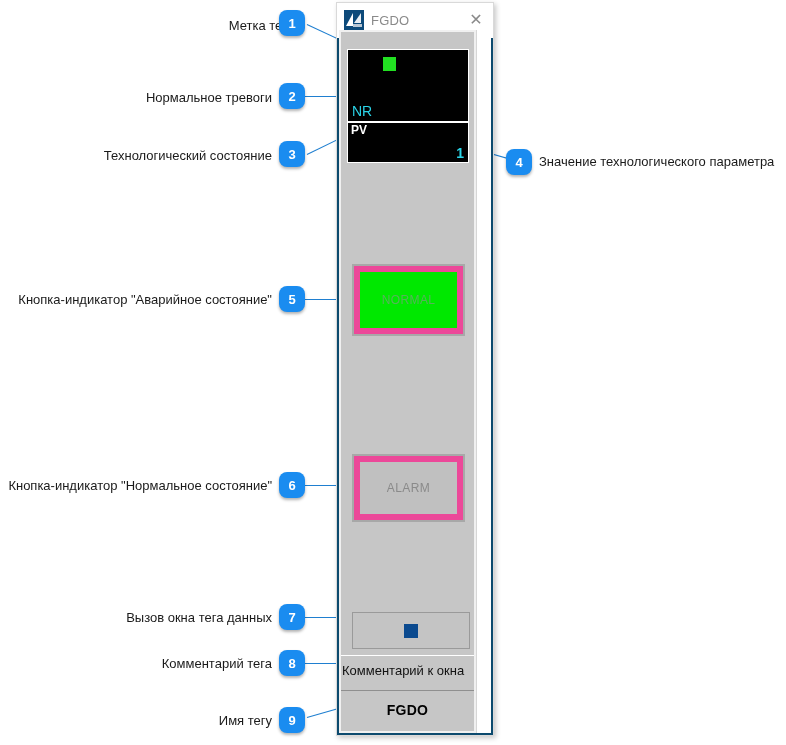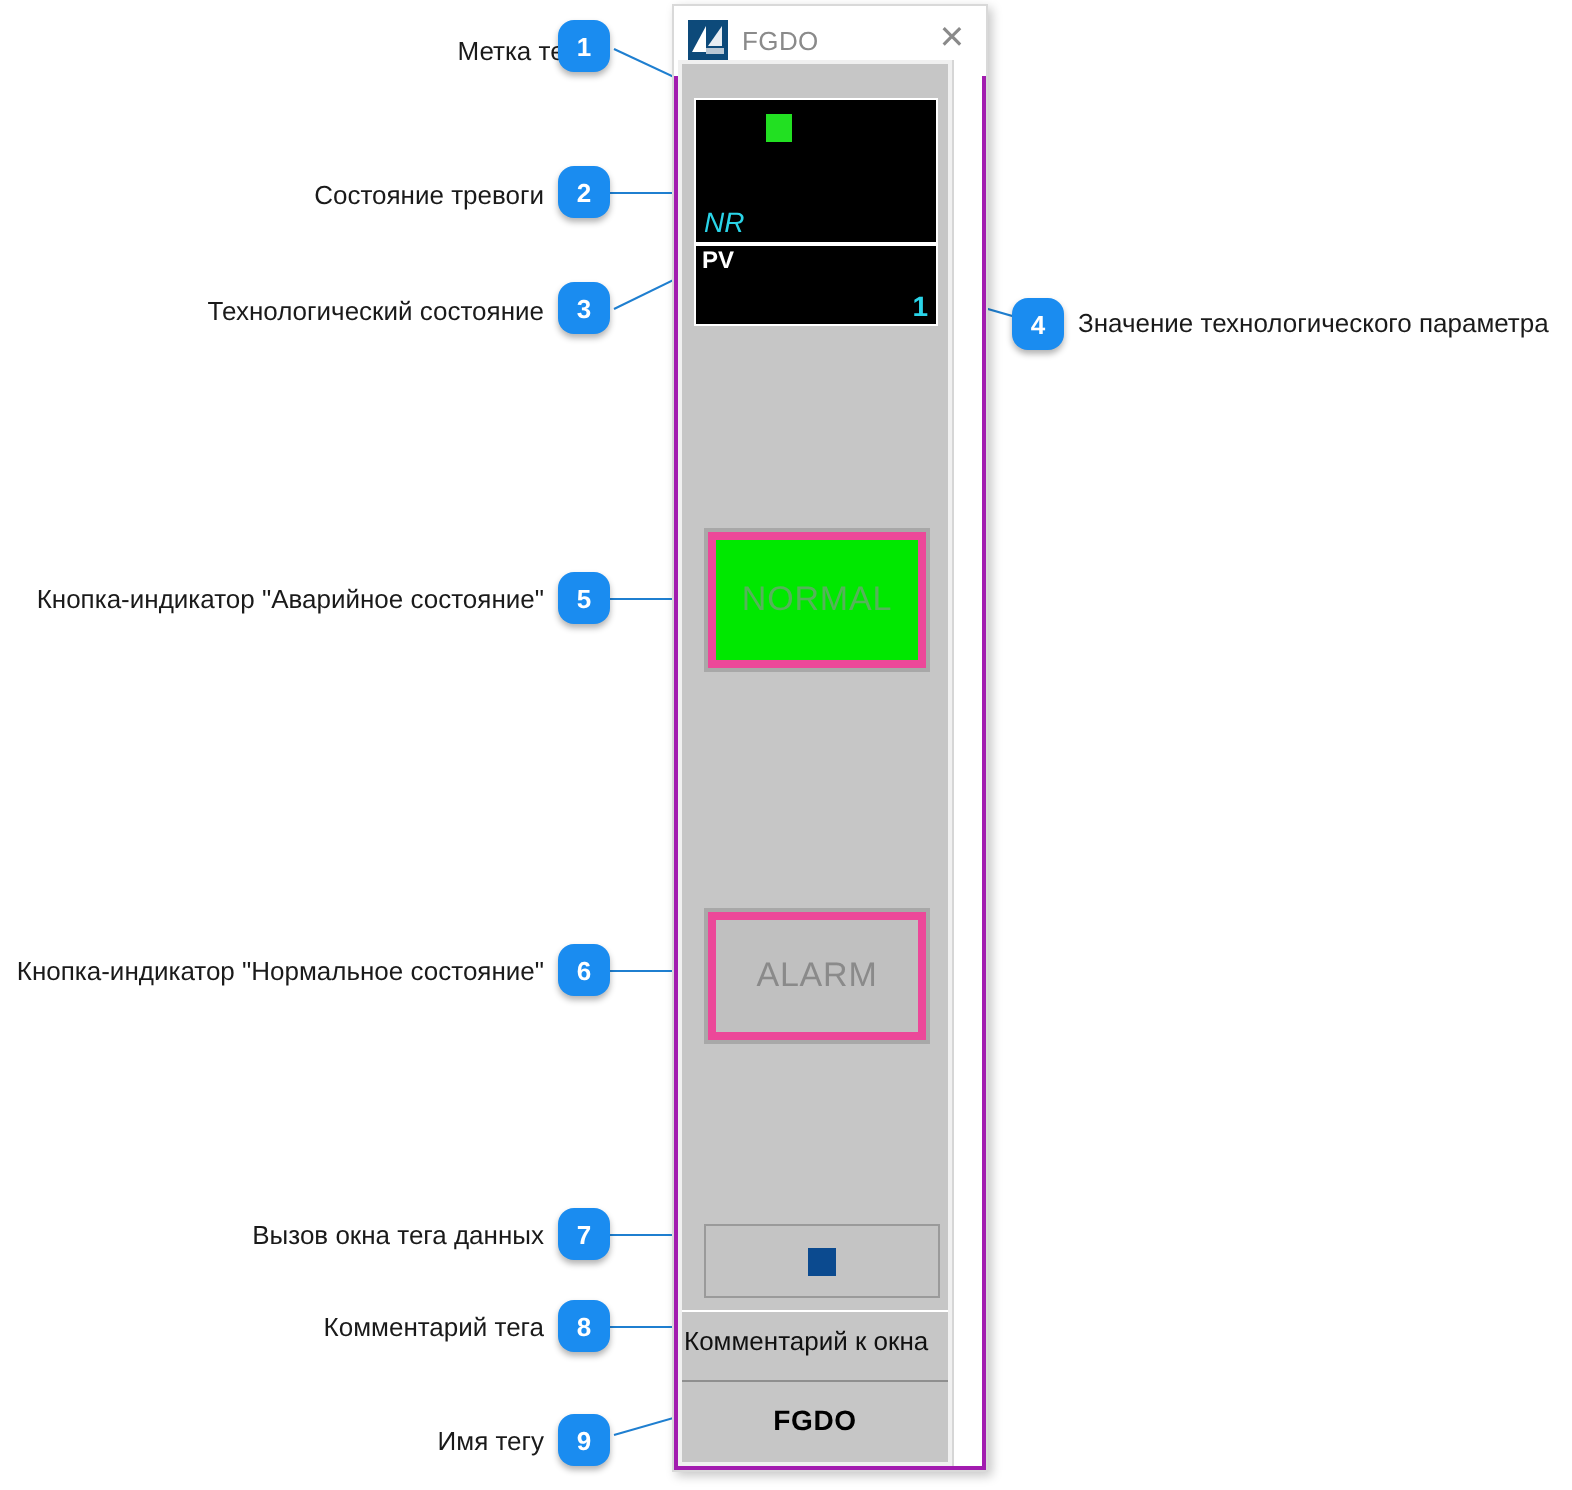--- a/index.html
+++ b/index.html
@@ -49,21 +49,21 @@
     z-index: 2;
   }
 
   
   #faceplate {
     position: absolute;
     left: 336px;
     top: 2px;
     width: 158px;
     height: 734px;
-    background: #a21caf;
+    background: #0c4a6e;
     border: 1px solid #d9d9d9;
     box-shadow: 2px 2px 5px rgba(0,0,0,0.22);
     z-index: 3;
     box-sizing: border-box;
   }
   #titlebar {
     position: absolute;
     left: 0; top: 0;
     width: 100%;
     height: 35px;
@@ -156,21 +156,20 @@
     position: absolute;
     background: #000000;
     border: 1px solid #ffffff;
     box-sizing: border-box;
   }
   #box-alarm {
     left: 6px;
     top: 17px;
     width: 122px;
     height: 73px;
-    font-style: italic;
   }
   #tag-marker {
     position: absolute;
     left: 35px;
     top: 7px;
     width: 13px;
     height: 14px;
     background: #22e022;
   }
   #alarm-state {
@@ -215,26 +214,26 @@
     border: 2px solid #a8a8a8;
     box-sizing: border-box;
     display: flex;
     align-items: center;
     justify-content: center;
     cursor: pointer;
   }
   .indicator-btn .inner {
     width: 100%;
     height: 100%;
-    border: 4px solid #ec4899;
-    box-sizing: border-box;
-    display: flex;
-    align-items: center;
-    justify-content: center;
-    font-size: 17px;
+    border: 6px solid #ec4899;
+    box-sizing: border-box;
+    display: flex;
+    align-items: center;
+    justify-content: center;
+    font-size: 12px;
     color: #888888;
     letter-spacing: .4px;
   }
   #btn-alarm-state {
     top: 232px;
     height: 72px;
   }
   #btn-alarm-state .inner {
     background: #00e800;
     color: #56b35a;
@@ -317,21 +316,21 @@
 <div class="leader" style="left:466px; top:146px; width:48px; transform:rotate(16deg);"></div>
 <div class="leader" style="left:305px; top:299px; width:56px;"></div>
 <div class="leader" style="left:305px; top:485px; width:56px;"></div>
 <div class="leader" style="left:305px; top:617px; width:54px;"></div>
 <div class="leader" style="left:305px; top:663px; width:42px;"></div>
 <div class="leader" style="left:307px; top:717px; width:110px; transform:rotate(-16deg);"></div>
 
 <div class="annot-label right-aligned" style="left:0px; top:19px; width:272px;padding-left:22px;">Метка тега</div>
 <div class="badge" style="left:279px; top:10px;">1</div>
 
-<div class="annot-label right-aligned" style="left:0px; top:91px; width:272px;">Состояние тревоги</div>
+<div class="annot-label right-aligned" style="left:0px; top:91px; width:272px;">Нормальное тревоги</div>
 <div class="badge" style="left:279px; top:83px;">2</div>
 
 <div class="annot-label right-aligned" style="left:0px; top:149px; width:272px;">Технологический состояние</div>
 <div class="badge" style="left:279px; top:141px;">3</div>
 
 <div class="badge" style="left:506px; top:149px;">4</div>
 <div class="annot-label" style="left:539px; top:155px;">Значение технологического параметра</div>
 
 <div class="annot-label right-aligned" style="left:0px; top:293px; width:272px;">Кнопка-индикатор "Аварийное состояние"</div>
 <div class="badge" style="left:279px; top:286px;">5</div>

